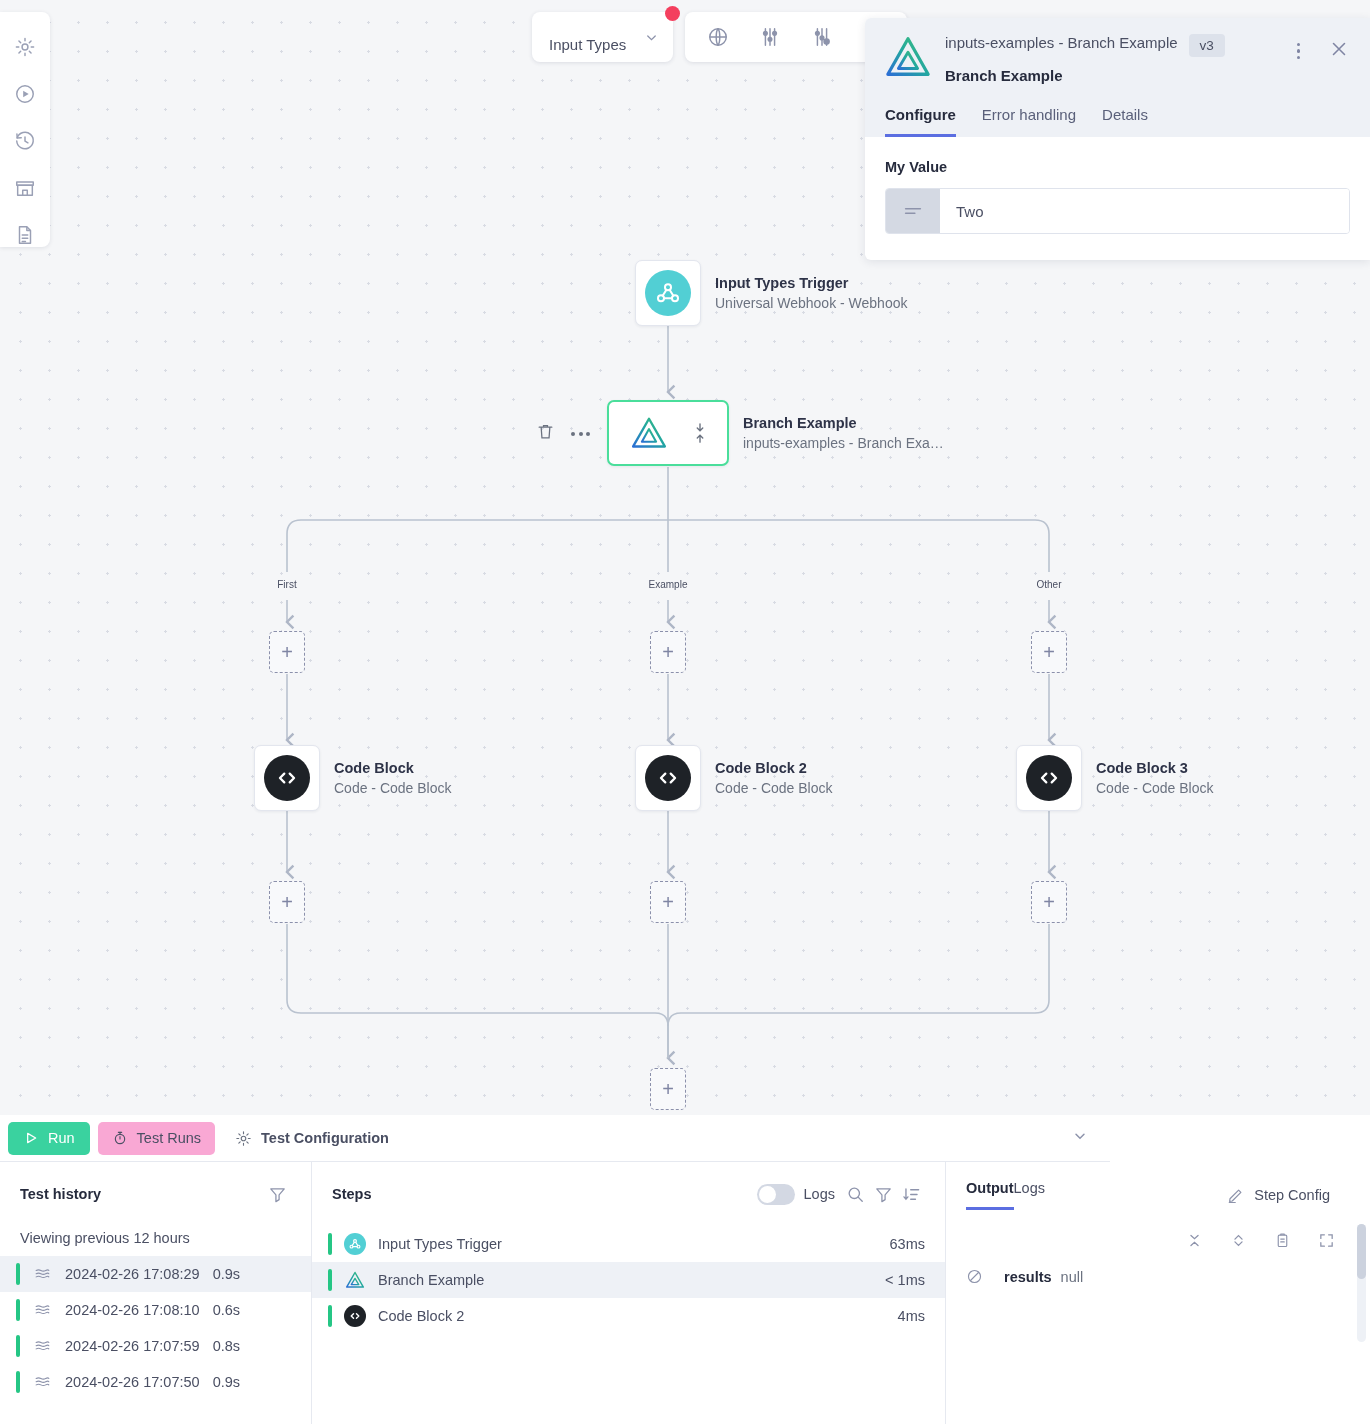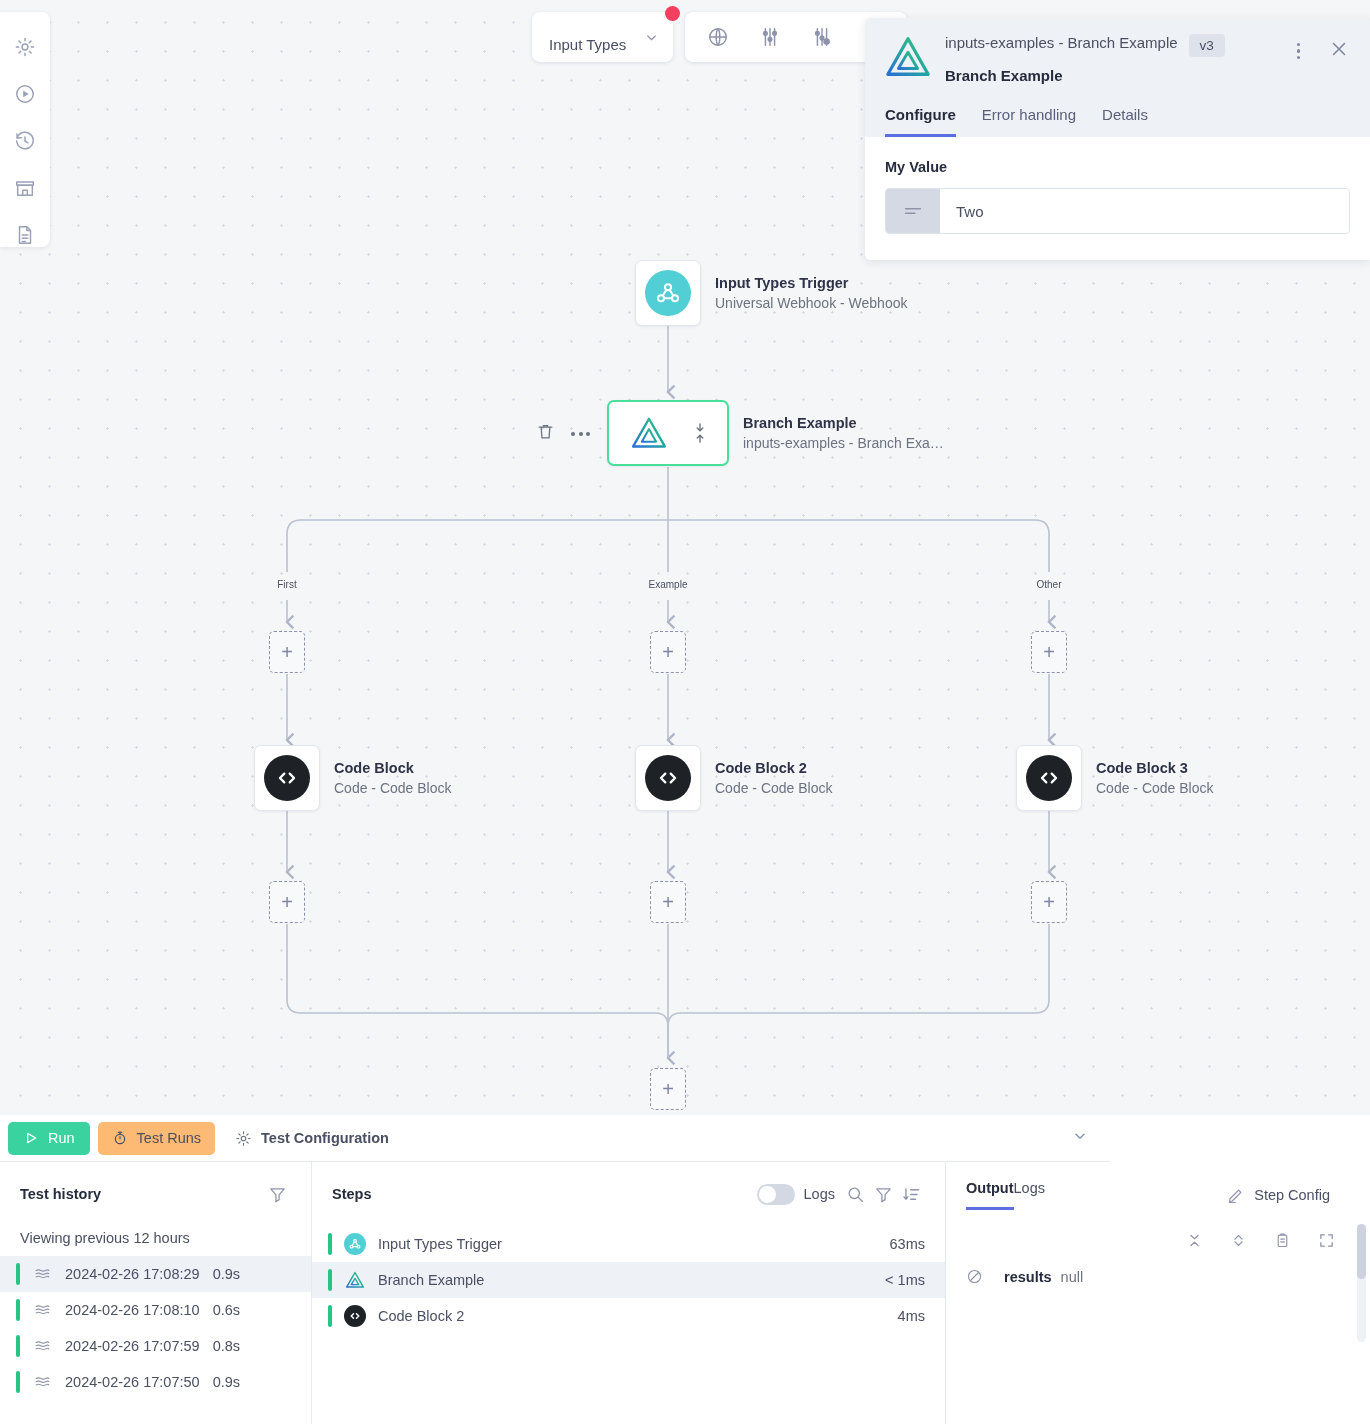--- a/index.html
+++ b/index.html
@@ -119,21 +119,21 @@
   .runbar {
     position: absolute; left: 0; top: 1115px; width: 1110px; height: 47px;
     background: #fff; display: flex; align-items: center; padding: 0 8px; gap: 8px;
     border-bottom: 1px solid #e6e9f0; z-index: 7;
   }
   .btn-run {
     background: #3ad29f; color: #fff; border-radius: 5px; height: 33px; padding: 0 15px;
     display: flex; align-items: center; gap: 9px; font-size: 14.5px; cursor: pointer;
   }
   .btn-grey {
-    background: #fdba74; color: #4a4f63; border-radius: 5px; height: 33px; padding: 0 14px;
+    background: #f9a8d4; color: #4a4f63; border-radius: 5px; height: 33px; padding: 0 14px;
     display: flex; align-items: center; gap: 9px; font-size: 14.5px; cursor: pointer;
   }
   .btn-plain {
     color: #4a4f63; height: 33px; padding: 0 12px; display: flex; align-items: center; gap: 9px;
     font-size: 14.5px; cursor: pointer; font-weight: bold;
   }
   .runbar-spacer { flex: 1; }
   .runbar-chevron { padding: 0 14px; cursor: pointer; }
 
   

